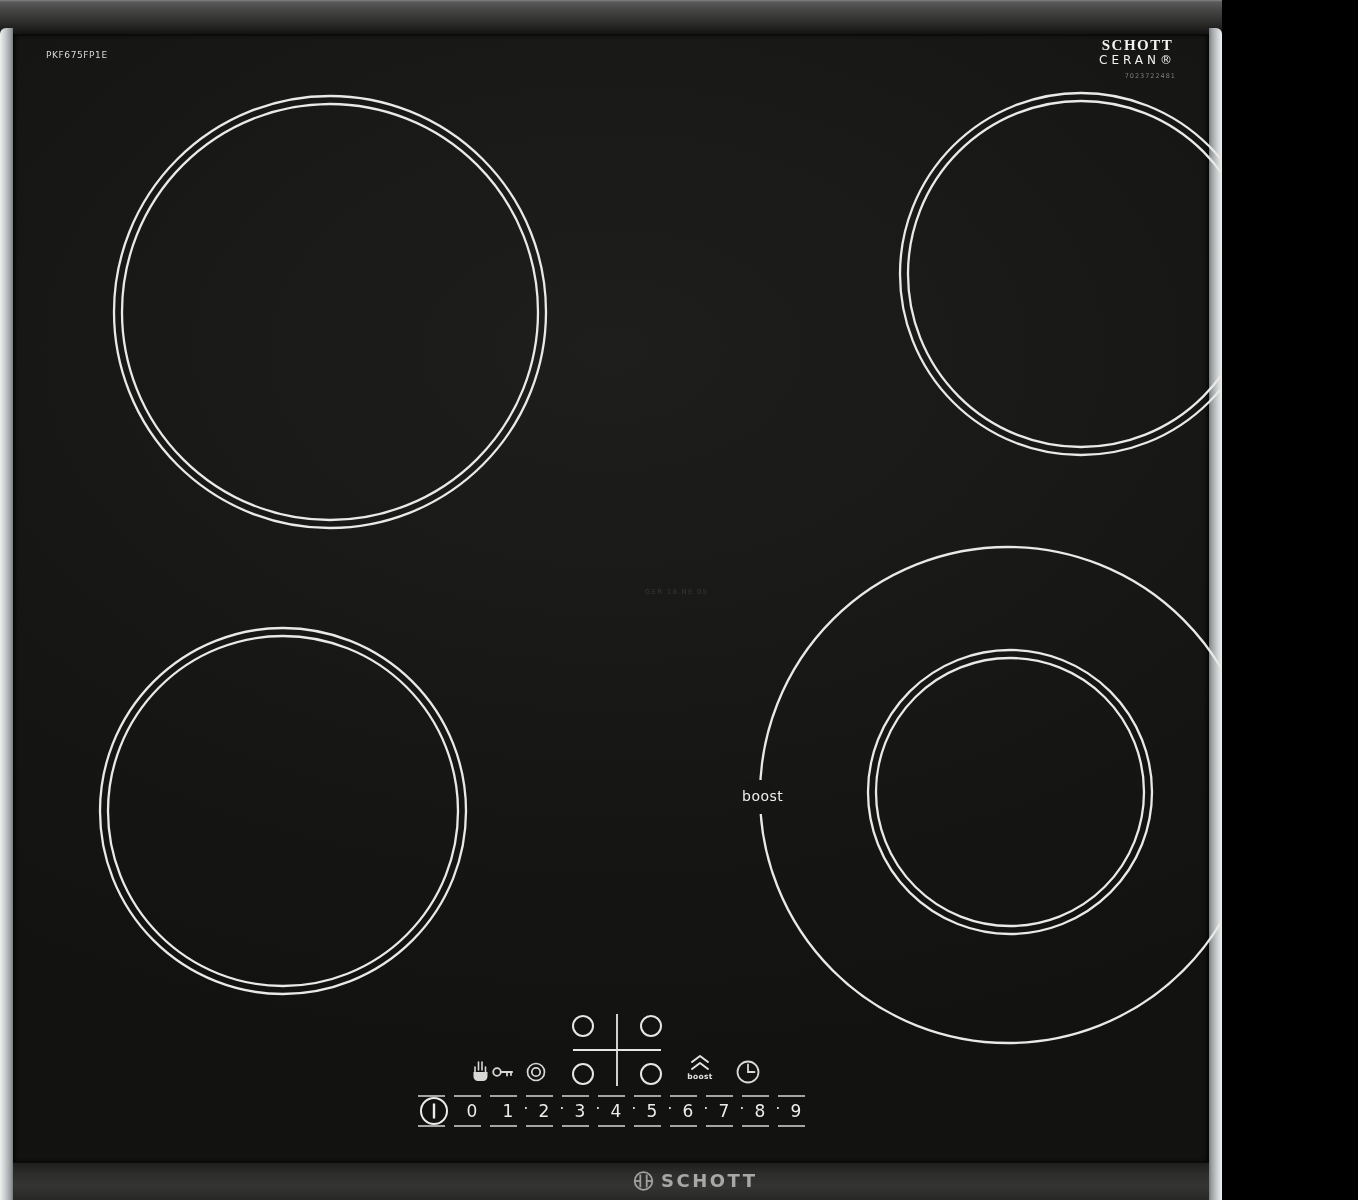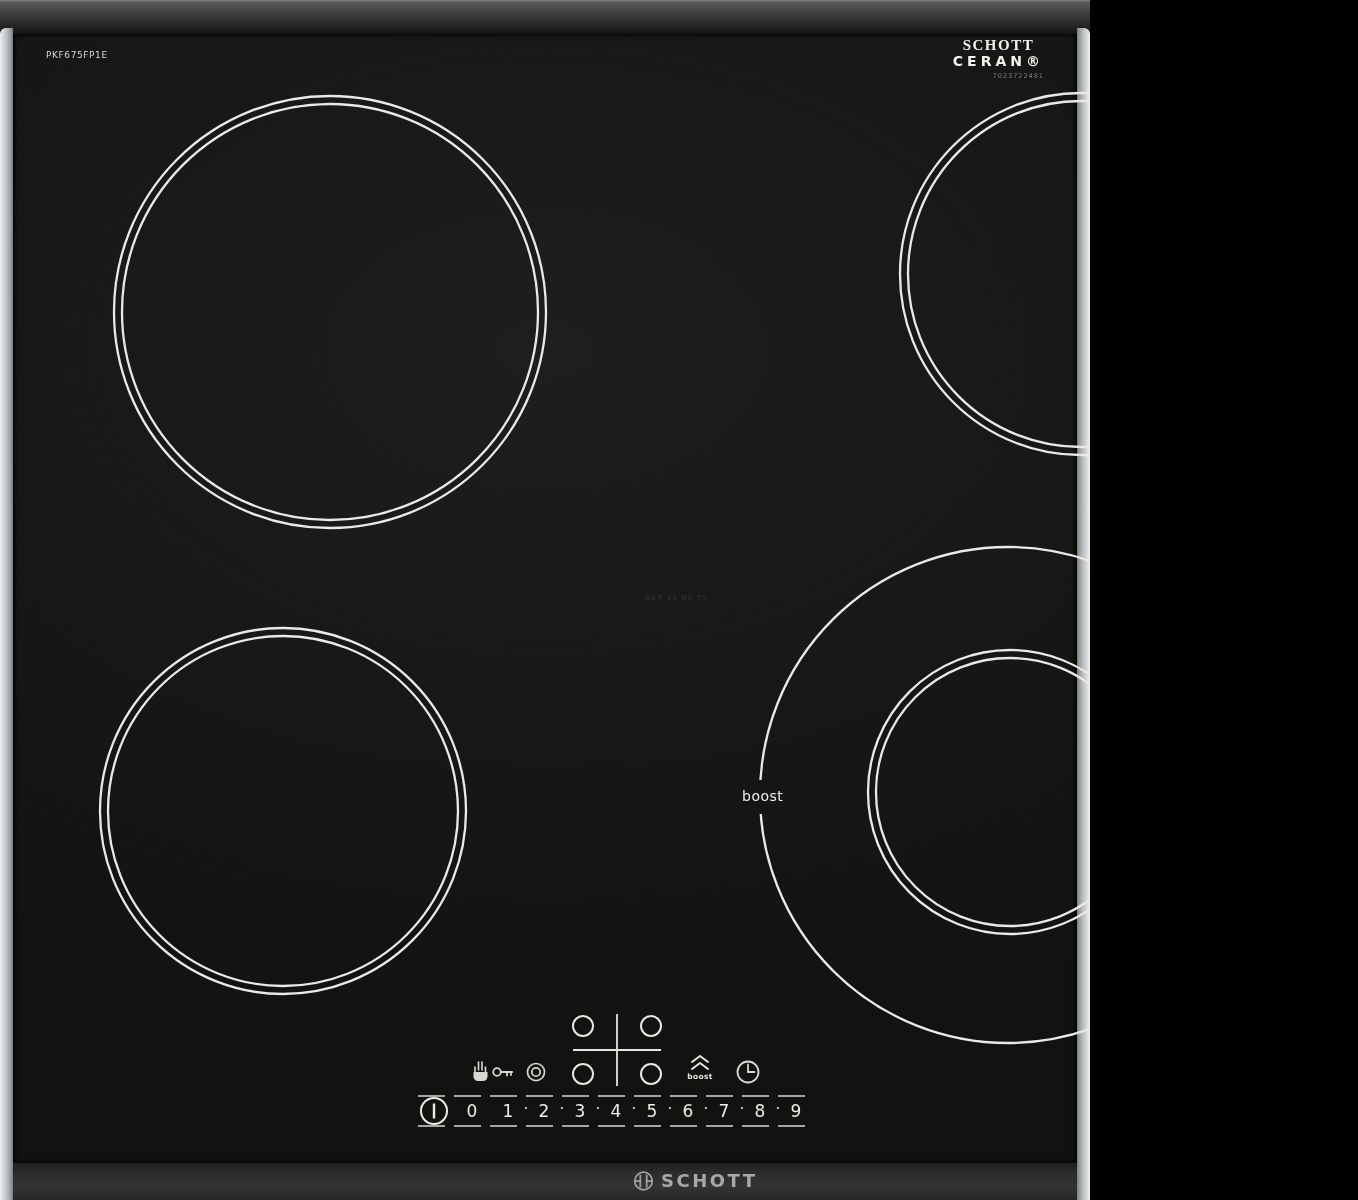--- a/index.html
+++ b/index.html
@@ -1,40 +1,40 @@
 <!DOCTYPE html>
 <html><head>
 <meta charset="utf-8">
 <style>
   html,body{margin:0;padding:0;background:#000;}
-  #stage{position:relative;width:1090px;height:1200px;overflow:hidden;
+  #stage{position:relative;width:1222px;height:1200px;overflow:hidden;
          font-family:"DejaVu Sans","Liberation Sans",sans-serif;background:#101110;}
   
   .top-bezel{position:absolute;left:0;top:0;right:0;height:34px;
     background:linear-gradient(180deg,#858585 0%,#5a5a5a 6%,#454543 30%,#30302e 62%,#1c1c1a 88%,#141412 100%);}
   .left-rail{position:absolute;left:0;top:28px;bottom:0;width:13px;
     background:linear-gradient(90deg,#eef1f1 0%,#c3c7c9 45%,#9ba0a2 80%,#787c7e 100%);
     border-radius:6px 0 0 0;}
   .right-rail{position:absolute;right:0;top:28px;bottom:0;width:13px;
     background:linear-gradient(270deg,#eef1f1 0%,#c3c7c9 45%,#9ba0a2 80%,#787c7e 100%);
     border-radius:0 6px 0 0;}
   .glass{position:absolute;left:13px;right:13px;top:34px;bottom:37px;
     background:radial-gradient(ellipse 1100px 700px at 50% 28%,#1e1f1c 0%,#171815 55%,#121310 100%);
     box-shadow:inset 2px 0 4px rgba(0,0,0,.8), inset -2px 0 4px rgba(0,0,0,.8);}
   .bottom-bezel{position:absolute;left:13px;right:13px;bottom:0;height:37px;
     background:linear-gradient(180deg,#1f1f1d 0%,#2d2d2b 30%,#343432 62%,#272725 100%);
     border-top:1px solid #0b0b09;}
   
   .model{position:absolute;left:46px;top:50px;color:#d9d9d5;font-size:9px;letter-spacing:.6px;}
   .schott{position:absolute;right:46px;top:38px;text-align:center;color:#f2f2ef;line-height:1.05;}
   .schott .l1{font-size:15px;font-weight:700;letter-spacing:1.5px;font-family:Liberation Serif, serif;}
-  .schott .l2{font-size:14px;font-weight:700;letter-spacing:4px;}
+  .schott .l2{font-size:12px;font-weight:400;letter-spacing:4px;}
   .partno{position:absolute;right:46px;top:72px;color:#7f7f7a;font-size:6.5px;letter-spacing:1px;}
   .etching{position:absolute;left:645px;top:588px;color:#3b3c36;font-size:7px;
-    letter-spacing:1.2px;filter:blur(.4px);opacity:.85;margin-top:6px;}
+    letter-spacing:1.2px;filter:blur(.4px);opacity:.85;}
   .boost-zone-label{position:absolute;left:742px;top:788px;color:#efefec;font-size:14px;letter-spacing:.5px;}
   .boost-ctl-label{position:absolute;left:700px;top:1072px;transform:translateX(-50%);
     color:#e4e4e0;font-size:7.5px;font-weight:700;letter-spacing:.4px;}
   .num{position:absolute;top:1101px;transform:translateX(-50%);color:#ecece8;font-size:17px;}
   .dot{position:absolute;top:1100px;transform:translateX(-50%);color:#ecece8;font-size:15px;}
   .bosch-word{position:absolute;left:661px;top:1170px;color:#a8a8a8;font-size:18px;
     font-weight:700;letter-spacing:2.5px;}
   svg.overlay{position:absolute;left:0;top:0;width:1358px;height:1200px;}
 </style>
 </head>

